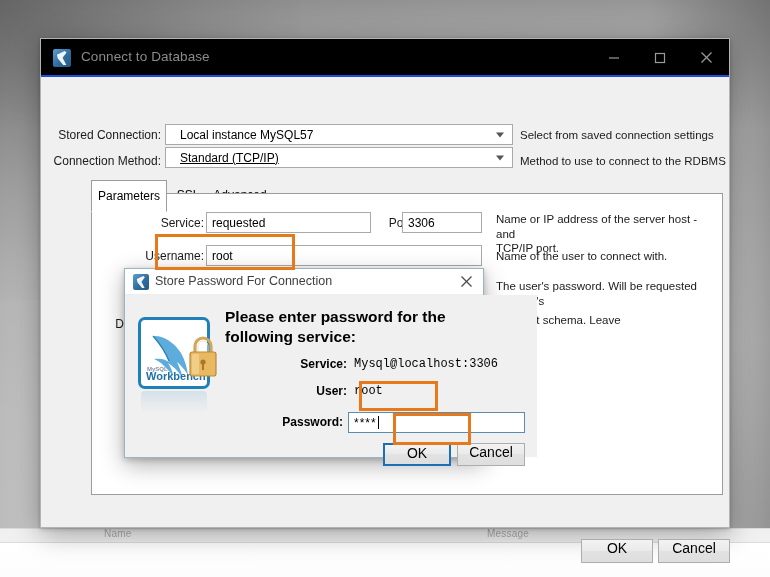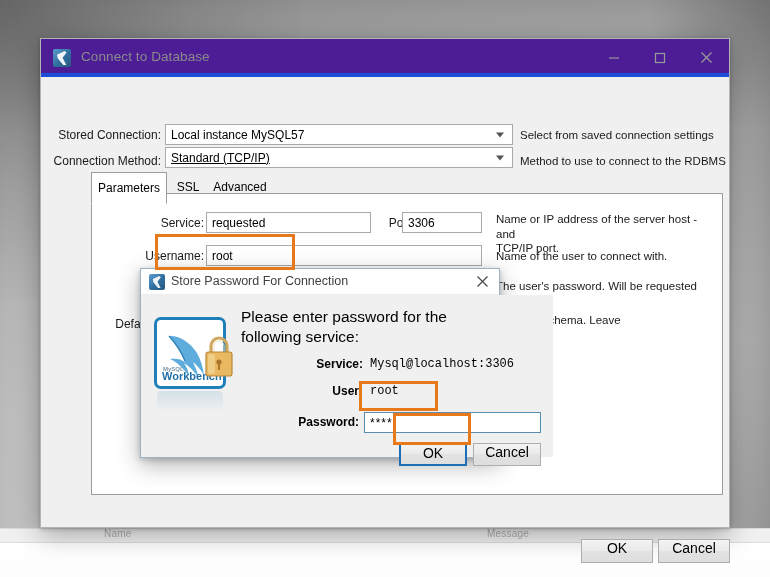--- a/index.html
+++ b/index.html
@@ -58,22 +58,22 @@
     position: absolute;
     left: 40px; top: 38px;
     width: 690px; height: 490px;
     background: #f0f0f0;
     border: 1px solid #b4b4b4;
     box-shadow: 0 6px 26px rgba(0,0,0,.33), 0 1px 4px rgba(0,0,0,.22);
   }
   #main-titlebar {
     position: relative;
     height: 38px;
-    background: #4c1d95;
-    border-bottom: 4px solid #1d4ed8;
+    background: #000000;
+    border-bottom: 2px solid #1d4ed8;
   }
   .wb-icon {
     position: absolute; left: 12px; top: 10px;
     width: 18px; height: 18px;
     border-radius: 2px;
     background: linear-gradient(135deg, #5c9fd0 0%, #2f6d9e 55%, #28597f 100%);
   }
   .wb-icon::after {
     content: "";
     position: absolute; left: 3px; top: 2px;
@@ -109,42 +109,42 @@
     line-height: 14.5px;
     white-space: pre-line;
   }
   .combo {
     position: absolute;
     background: #ffffff;
     border: 1px solid #a9a9a9;
     font-size: 12px; color: #000;
     display: flex; align-items: center;
   }
-  .combo .ctext { padding-left: 5px; }
+  .combo .ctext { padding-left: 14px; }
   .combo .carrow {
     position: absolute; right: 8px; top: 50%;
     transform: translateY(-50%);
     width: 0; height: 0;
     border-left: 4.5px solid transparent;
     border-right: 4.5px solid transparent;
     border-top: 5px solid #555;
   }
   .txt {
     position: absolute;
     background: #ffffff;
     border: 1px solid #a9a9a9;
     font-size: 12px; color: #000;
     display: flex; align-items: center;
     padding-left: 5px;
   }
 
   
   #tabstrip { position: absolute; left: 50px; top: 95px; width: 632px; height: 21px; }
   .tab {
-    position: absolute; top: 0; height: 21px;
+    position: absolute; top: 8px; height: 21px;
     font-size: 12px; color: #000;
     display: flex; align-items: center; justify-content: center;
     padding: 15px 8px;
     background: #f0f0f0;
   }
   .tab.active {
     background: #ffffff;
     border: 1px solid #9c9c9c;
     border-bottom: 1px solid #ffffff;
     z-index: 3;
@@ -171,21 +171,21 @@
   .ann {
     position: absolute;
     border: 3px solid #e8791b;
     pointer-events: none;
     z-index: 40;
   }
 
   
   #inner-dialog {
     position: absolute;
-    left: 140px; top: 268px;
+    left: 124px; top: 268px;
     width: 360px; height: 190px;
     background: #8b5cf6;
     border: 1px solid #9ab3c6;
     box-shadow: 0 7px 22px rgba(0,0,0,.30), 0 2px 6px rgba(0,0,0,.20);
     z-index: 30;
   }
   #inner-titlebar {
     position: relative; height: 26px;
     background: #ffffff;
     border-bottom: 1px solid #ededed;
@@ -213,21 +213,21 @@
     display: flex; align-items: center; justify-content: center;
   }
   #inner-body {
     position: absolute; left:0; top: 26px;
     width: 412px; height: 162px;
     background: #f0f0f0;
   }
   #prompt {
     position: absolute; left: 100px; top: 12px;
     width: 268px;
-    font-size: 15.5px; font-weight: normal; color: #000;
+    font-size: 15.5px; font-weight: bold; color: #000;
     line-height: 20px;
   }
   .ilabel {
     position: absolute;
     font-size: 12px; font-weight: bold; color: #000;
     text-align: right; white-space: nowrap;
   }
   .ivalue {
     position: absolute;
     font-size: 12px; color: #000; white-space: nowrap; font-family: Liberation Mono, monospace;

